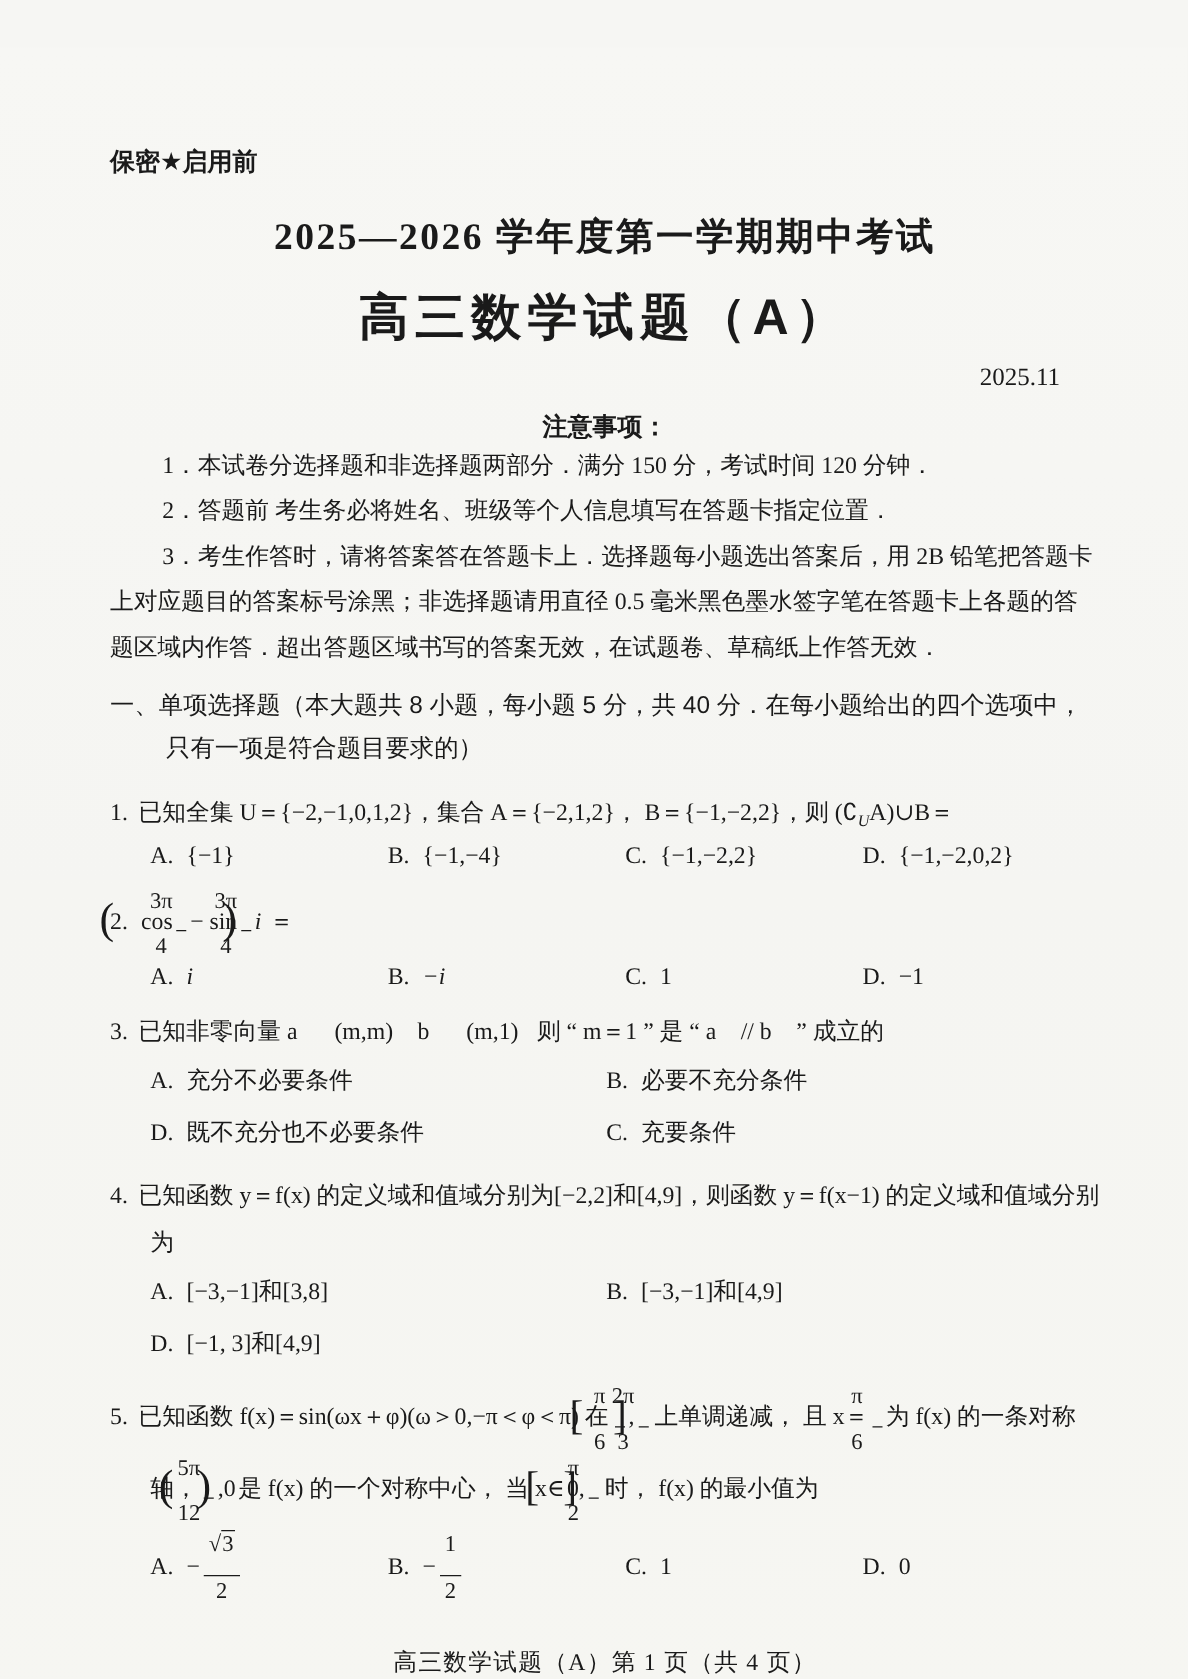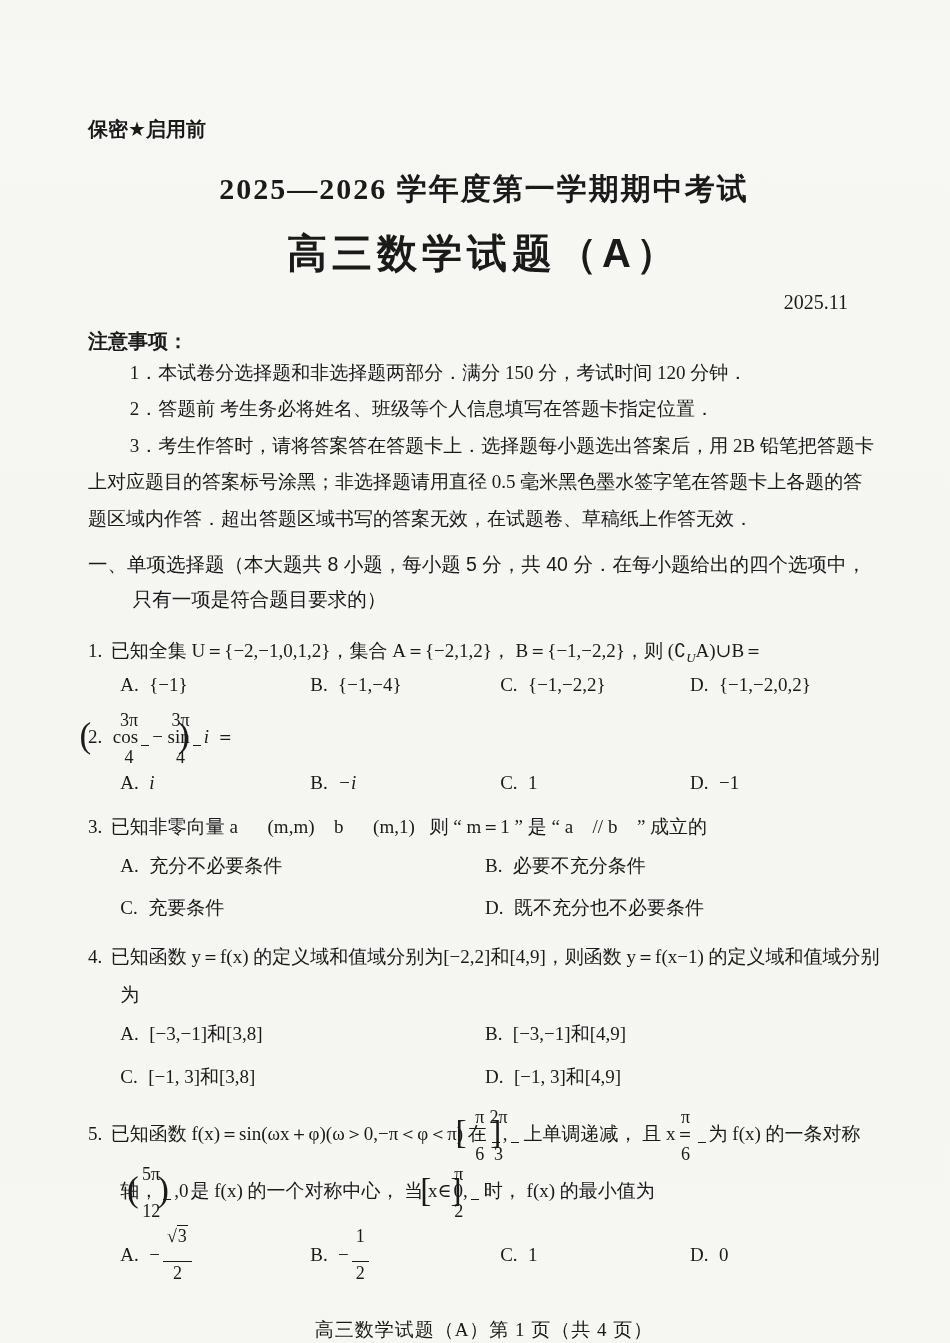--- a/index.html
+++ b/index.html
@@ -16,21 +16,21 @@
     box-sizing:border-box;
     padding:78px 70px 40px 88px;
     background:linear-gradient(180deg,#f7f7f4 0%,#f5f5f2 50%,#f6f6f2 100%);
     margin-top:38px;
   }
   .security{font-family:"Liberation Sans","DejaVu Sans",sans-serif;font-weight:bold;font-size:20px;}
   .title1{text-align:center;font-weight:bold;font-size:30px;letter-spacing:2px;margin-top:26px;}
   .title2{text-align:center;font-weight:bold;font-size:40px;letter-spacing:5px;margin-top:16px;
           font-family:"Liberation Sans","DejaVu Sans",sans-serif;}
   .date{text-align:right;padding-right:32px;font-size:20px;margin-top:10px;}
-  .notice-head{font-family:"Liberation Sans","DejaVu Sans",sans-serif;font-weight:bold;font-size:20px;margin-top:14px;}
+  .notice-head{font-family:"Liberation Sans","DejaVu Sans",sans-serif;font-weight:bold;font-size:20px;margin-top:14px;text-align:center;}
   .notice-item{margin:0;text-indent:2.2em;line-height:1.92;font-size:19px;}
   .section-head{
     font-family:"Liberation Sans","DejaVu Sans",sans-serif;font-weight:normal;font-size:19.5px;
     line-height:1.8;margin-top:10px;padding-left:2.3em;text-indent:-2.3em;
   }
   .q{margin-top:14px;padding-left:1.7em;text-indent:-1.7em;line-height:2.0;}
   .q-num{margin-right:.45em;}
   .opts-row{display:flex;margin:4px 0 6px 1.7em;text-indent:0;}
   .opts-row .opt{width:25%;display:flex;align-items:center;}
   .opts-grid{display:grid;grid-template-columns:48% 52%;row-gap:10px;margin:4px 0 6px 1.7em;text-indent:0;line-height:1.7;}
@@ -106,31 +106,30 @@
         <span>−1</span>
       </span>
   </div>
 
   <div class="q">
     <span class="q-num">3.</span><span>已知非零向量 a⃗＝(m,m)， b⃗＝(m,1)，则 “ m＝1 ” 是 “ a⃗ // b⃗ ” 成立的</span>
   </div>
   <div class="opts-grid">
     <span class="opt"><span class="opt-label">A.</span><span>充分不必要条件</span></span>
     <span class="opt"><span class="opt-label">B.</span><span>必要不充分条件</span></span>
+    <span class="opt"><span class="opt-label">D.</span><span>既不充分也不必要条件</span></span>
     <span class="opt"><span class="opt-label">C.</span><span>充要条件</span></span>
-    <span class="opt"><span class="opt-label">D.</span><span>既不充分也不必要条件</span></span>
   </div>
 
   <div class="q">
     <span class="q-num">4.</span><span>已知函数 y＝f(x) 的定义域和值域分别为[−2,2]和[4,9]，则函数 y＝f(x−1) 的定义域和值域分别为</span>
   </div>
   <div class="opts-grid">
     <span class="opt"><span class="opt-label">A.</span><span>[−3,−1]和[3,8]</span></span>
     <span class="opt"><span class="opt-label">B.</span><span>[−3,−1]和[4,9]</span></span>
-    <span class="opt"><span class="opt-label">C.</span><span>[−1, 3]和[3,8]</span></span>
     <span class="opt"><span class="opt-label">D.</span><span>[−1, 3]和[4,9]</span></span>
   </div>
 
   <div class="q">
     <span class="q-num">5.</span><span>已知函数 f(x)＝sin(ωx＋φ)(ω＞0,−π＜φ＜π) 在</span><span class="bb">[</span><span class="frac"><span class="num">π</span><span class="den">6</span></span><span>,</span><span class="frac"><span class="num">2π</span><span class="den">3</span></span><span class="bb">]</span><span>上单调递减， 且 x＝</span><span class="frac"><span class="num">π</span><span class="den">6</span></span><span>为 f(x) 的一条对称轴，</span><span class="bp">(</span><span class="frac"><span class="num">5π</span><span class="den">12</span></span><span>,0</span><span class="bp">)</span><span>是 f(x) 的一个对称中心， 当 x∈</span><span class="bb">[</span><span>0,</span><span class="frac"><span class="num">π</span><span class="den">2</span></span><span class="bb">]</span><span>时， f(x) 的最小值为</span>
   </div>
   <div class="opts-row">
     <span class="opt">
       <span class="opt-label">A.</span>
       <span>−</span>

